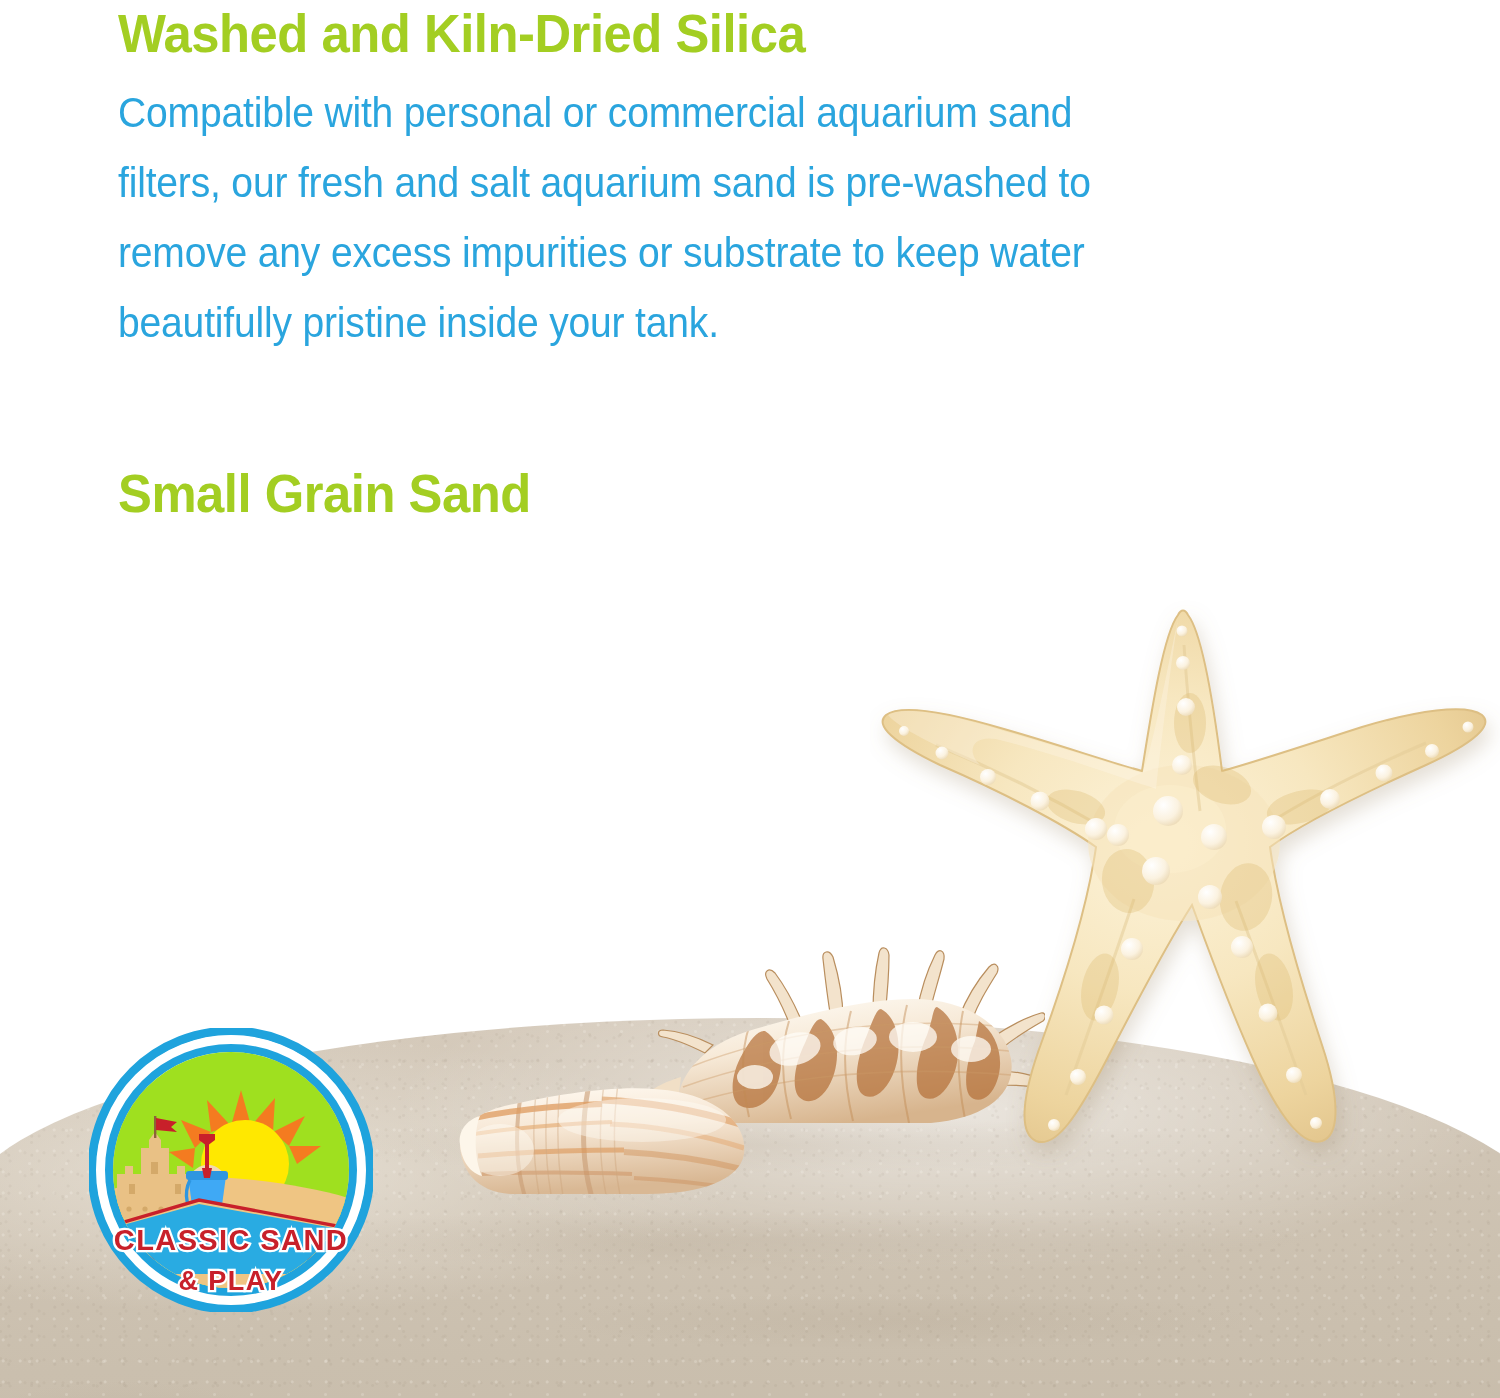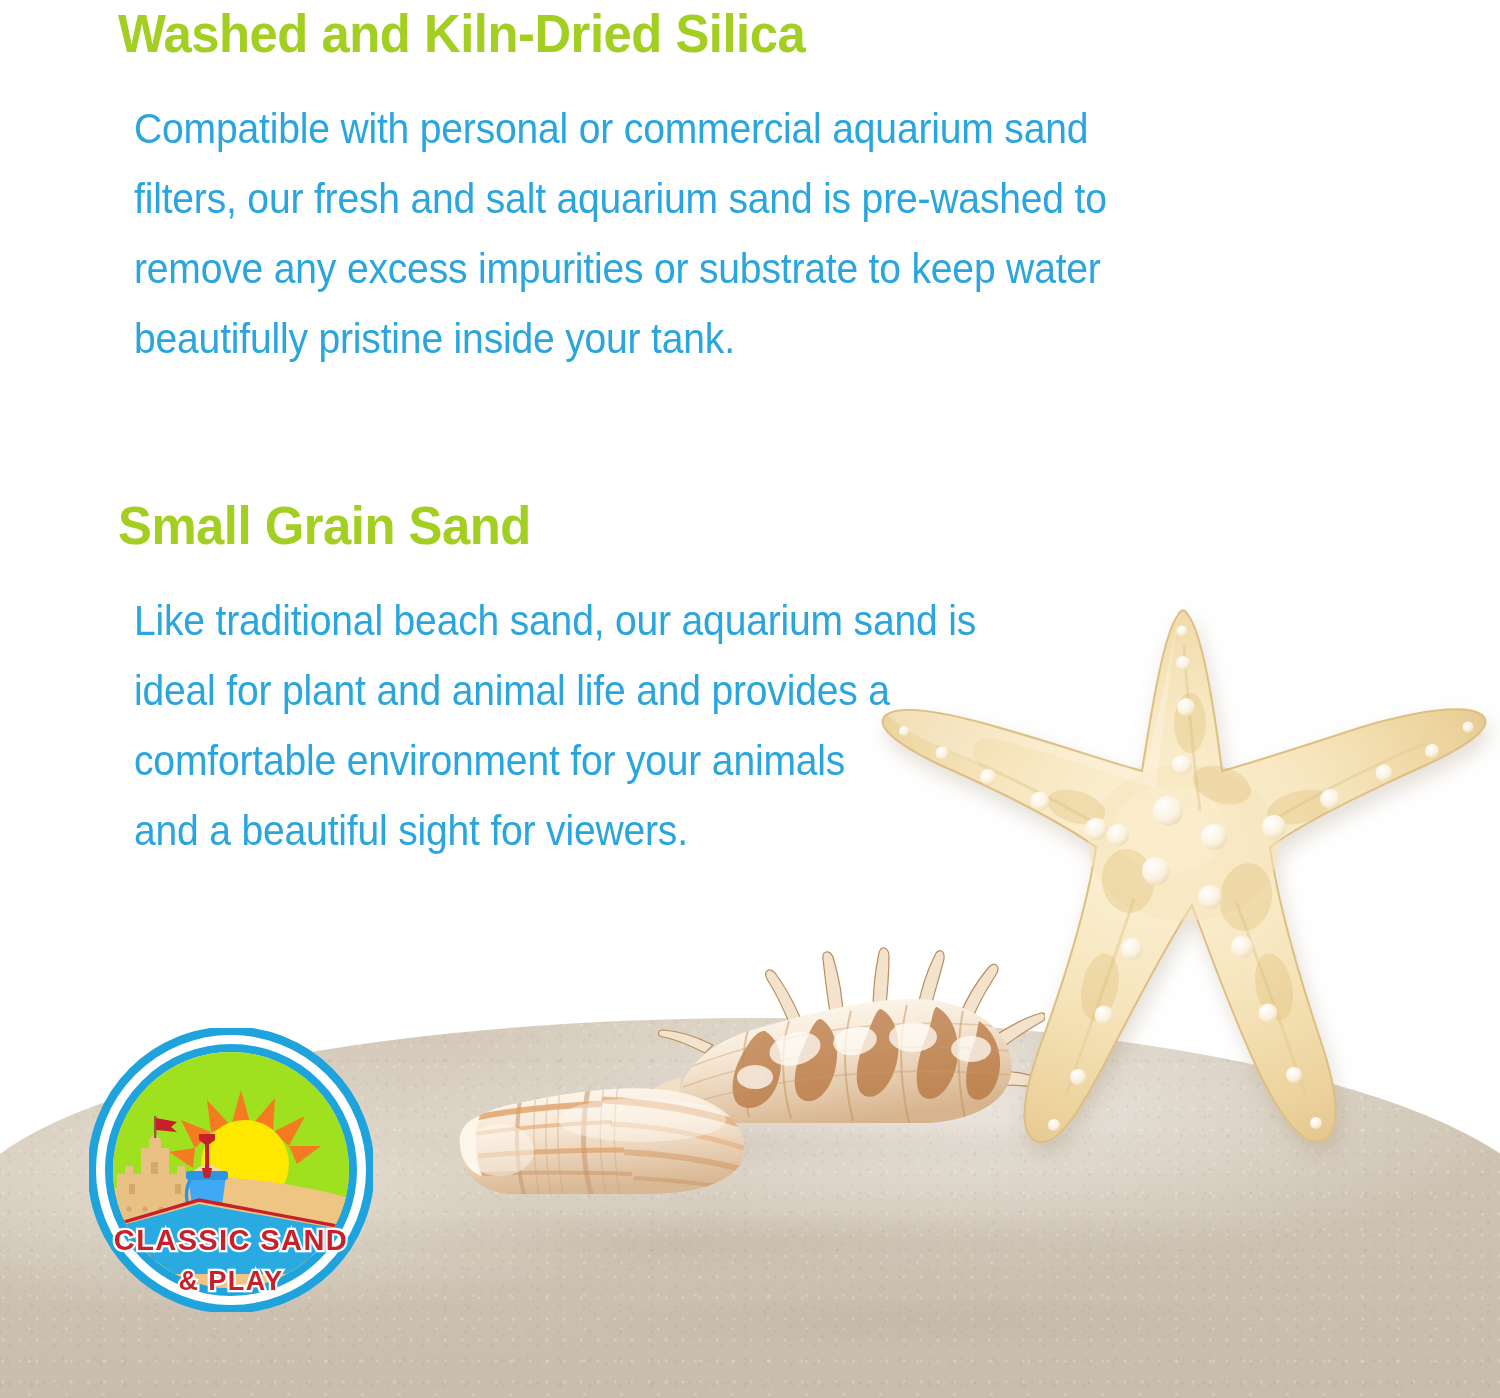--- a/index.html
+++ b/index.html
@@ -39,21 +39,21 @@
     color: #a3ce22;
     margin: 0;
     transform: scaleX(0.94);
     transform-origin: left center;
     white-space: nowrap;
   }
 
   .headline.h1 { padding-top: 2px; }
 
   .body-copy {
-    margin: 16px;
+    margin: 0;
     padding-top: 14px;
   }
 
   .body-line {
     font-family: "Liberation Sans", "DejaVu Sans", sans-serif;
     font-weight: 400;
     font-size: 42px;
     line-height: 70px;
     color: #2aa5de;
     letter-spacing: -0.2px;
@@ -178,26 +178,20 @@
       <div class="body-line">Compatible with personal or commercial aquarium sand</div>
       <div class="body-line">filters, our fresh and salt aquarium sand is pre-washed to</div>
       <div class="body-line">remove any excess impurities or substrate to keep water</div>
       <div class="body-line">beautifully pristine inside your tank.</div>
     </div>
 
     <div class="block-gap"></div>
 
     <h2 class="headline h2">Small Grain Sand</h2>
 
-    <div class="body-copy">
-      <div class="body-line">Like traditional beach sand, our aquarium sand is</div>
-      <div class="body-line">ideal for plant and animal life and provides a</div>
-      <div class="body-line">comfortable environment for your animals</div>
-      <div class="body-line">and a beautiful sight for viewers.</div>
-    </div>
   </div>
 
   <div class="scene">
     <div class="sand-base">
       <div class="sand-grain"></div>
       <div class="sand-ripple rip1"></div>
       <div class="sand-ripple rip2"></div>
       <div class="sand-ripple rip3"></div>
       <div class="sand-shadow-left"></div>
     </div>

